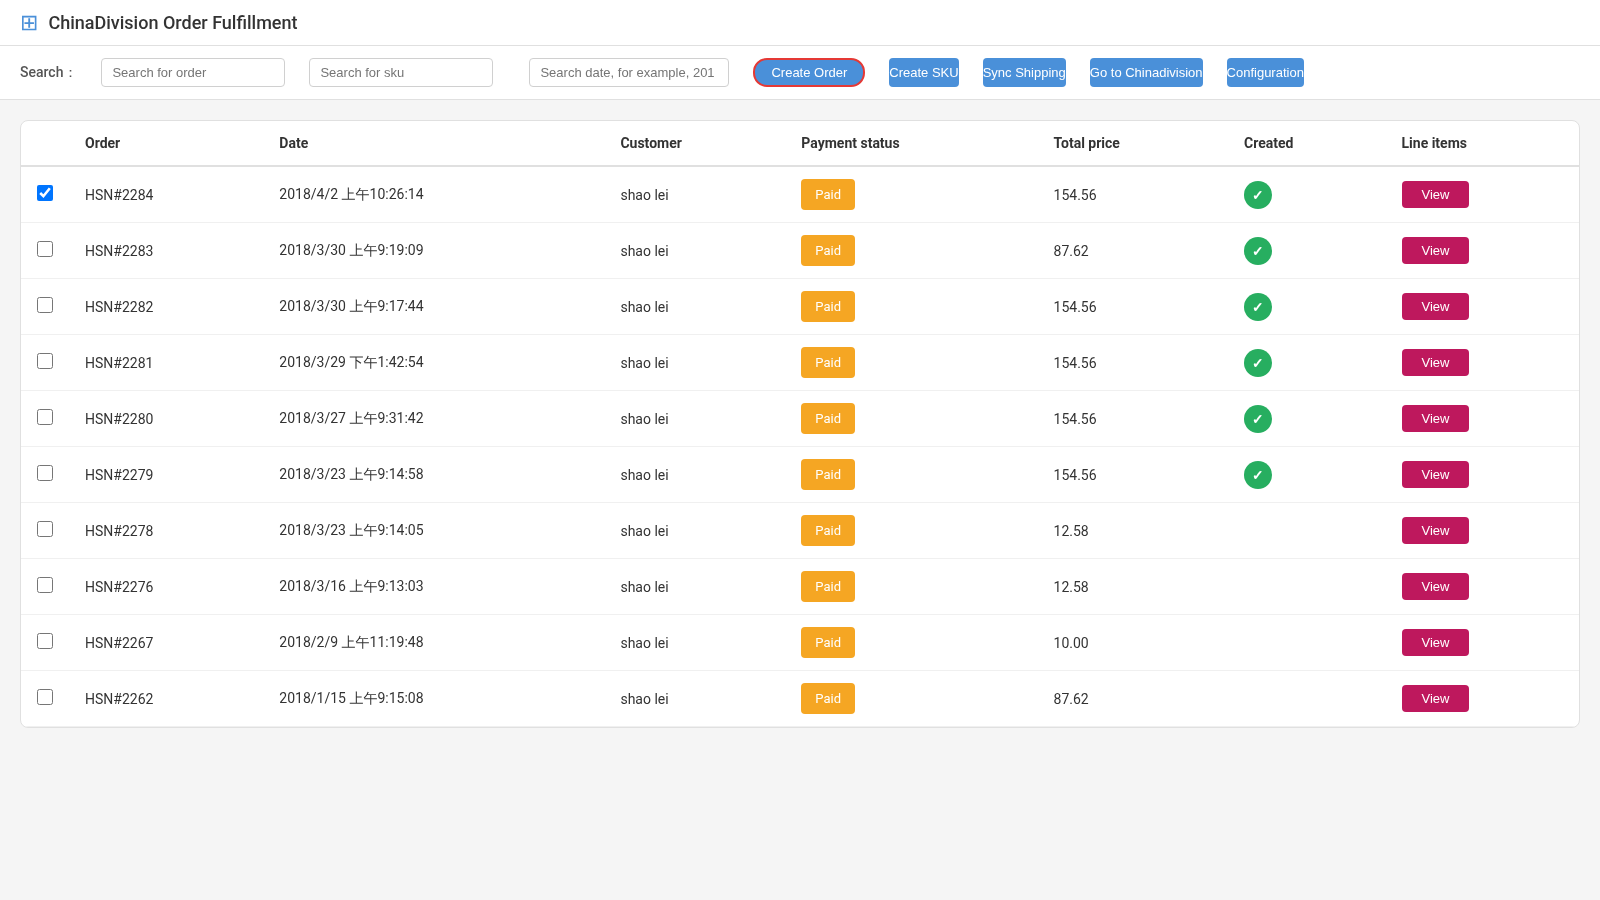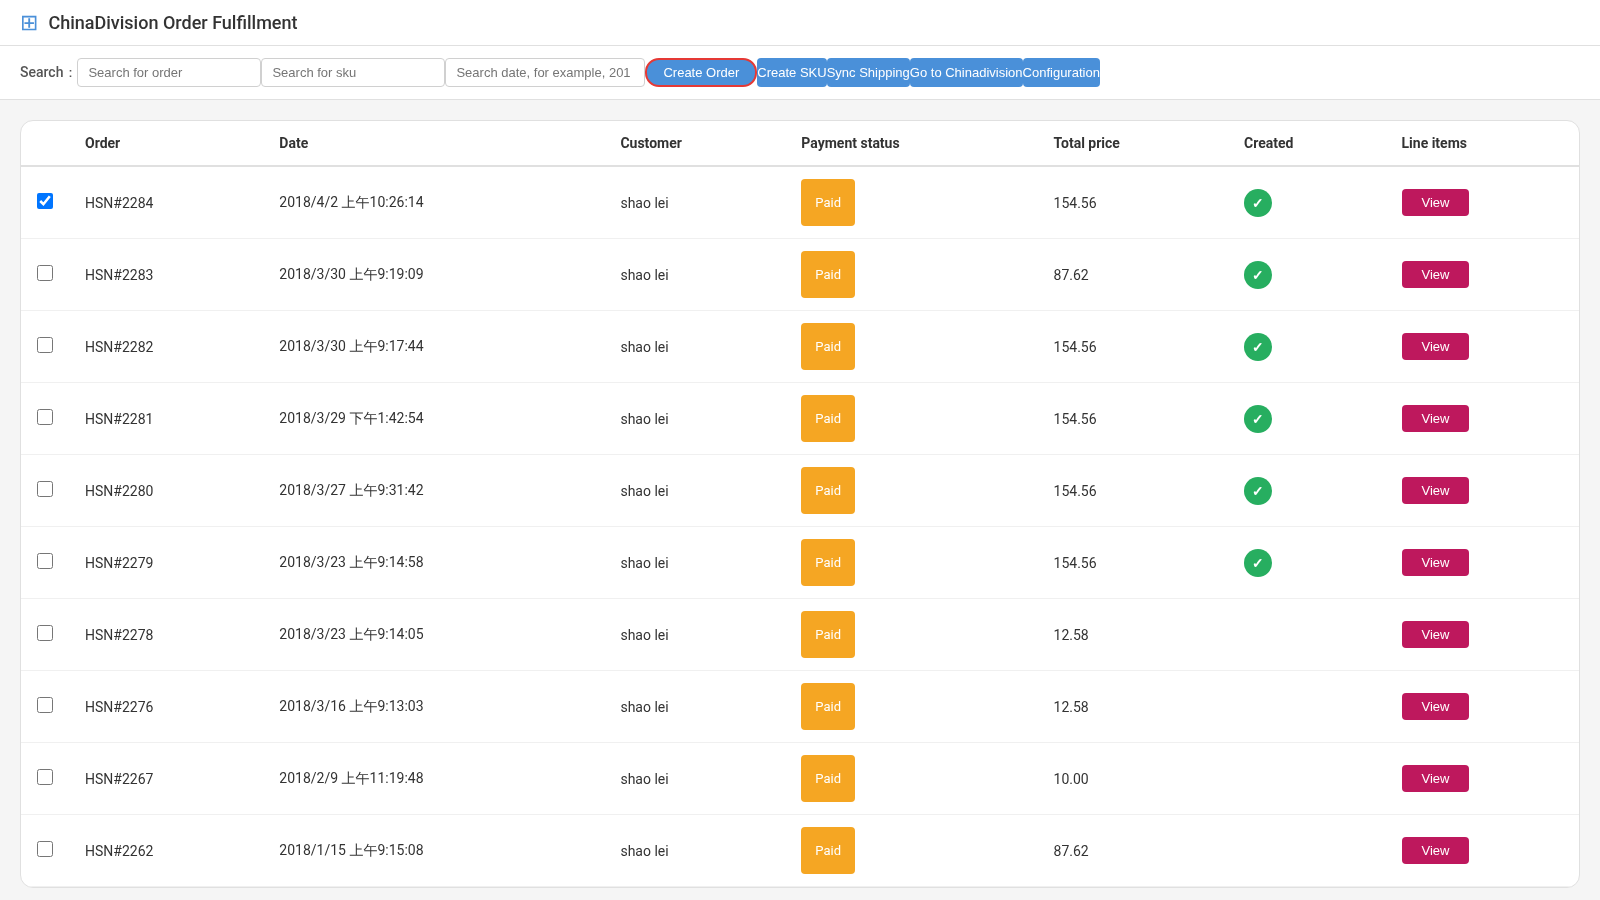--- a/index.html
+++ b/index.html
@@ -22,21 +22,21 @@
       font-weight: 500;
       color: #333;
     }
 
     .toolbar {
       background: #fff;
       border-bottom: 1px solid #e0e0e0;
       padding: 12px 20px;
       display: flex;
       align-items: center;
-      gap: 0;
+      gap: 24px;
     }
     .search-label {
       font-weight: 500;
       color: #555;
       white-space: nowrap;
     }
     .search-input {
       border: 1px solid #d0d0d0;
       border-radius: 4px;
       padding: 6px 10px;
@@ -64,21 +64,21 @@
       padding: 5px 16px;
       font-size: 13px;
       cursor: pointer;
       white-space: nowrap;
       font-weight: 500;
     }
 
     .table-container {
       background: #fff;
       margin: 20px;
-      border-radius: 13px;
+      border-radius: 8px;
       border: 1px solid #e0e0e0;
       overflow: hidden;
     }
 
     table {
       width: 100%;
       border-collapse: collapse;
     }
     thead tr {
       border-bottom: 2px solid #e0e0e0;
@@ -103,21 +103,21 @@
 
     .checkbox-cell input[type="checkbox"] {
       width: 16px;
       height: 16px;
       cursor: pointer;
     }
 
     .badge-paid {
       background: #f5a623;
       color: #fff;
-      padding: 16px 14px;
+      padding: 8px 14px;
       border-radius: 4px;
       font-size: 13px;
       display: inline-block;
     }
 
     .created-icon {
       width: 28px;
       height: 28px;
       border-radius: 50%;
       background: #27ae60;
@@ -145,21 +145,21 @@
 
 <div class="app-header">
   <span class="app-logo">⊞</span>
   <span class="app-title">ChinaDivision Order Fulfillment</span>
 </div>
 
 <div class="toolbar">
   <span class="search-label">Search：</span>
   <input class="search-input" type="text" placeholder="Search for order" style="">
   <input class="search-input" type="text" placeholder="Search for sku" style="">
-  <input class="search-input" type="text" style="width: 200px;" placeholder="Search date, for example, 201">
+  <input class="search-input" type="text" style="width: 200px; margin-left: 12px;" placeholder="Search date, for example, 201">
   <button class="btn-create-order">Create Order</button>
   <button class="btn btn-primary">Create SKU</button>
   <button class="btn btn-primary">Sync Shipping</button>
   <button class="btn btn-primary">Go to Chinadivision</button>
   <button class="btn btn-primary">Configuration</button>
 </div>
 
 <div class="table-container">
   <table>
     <thead>

